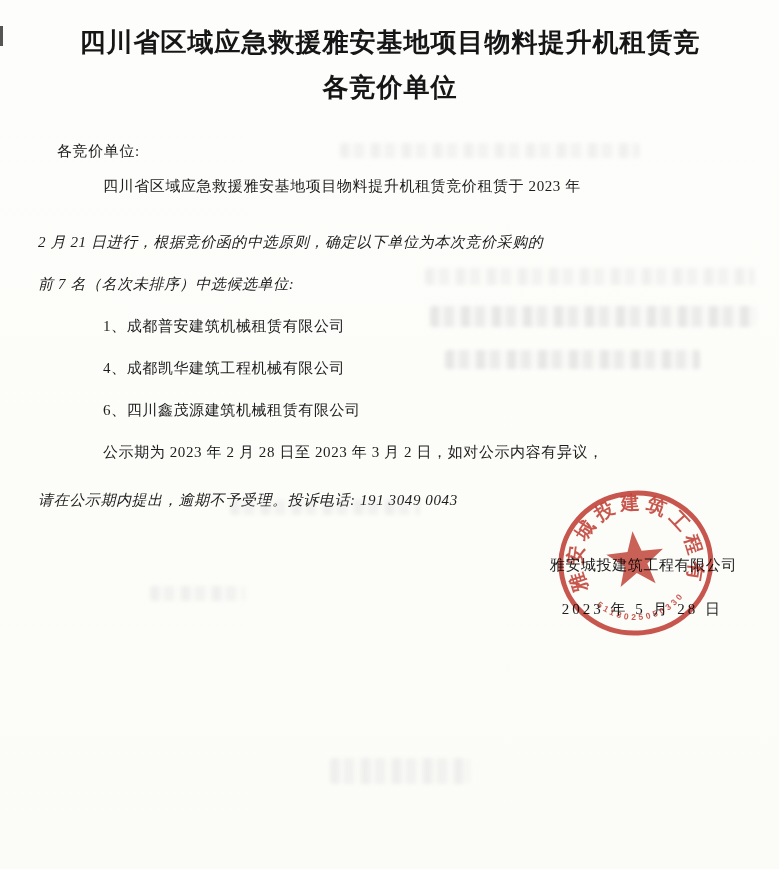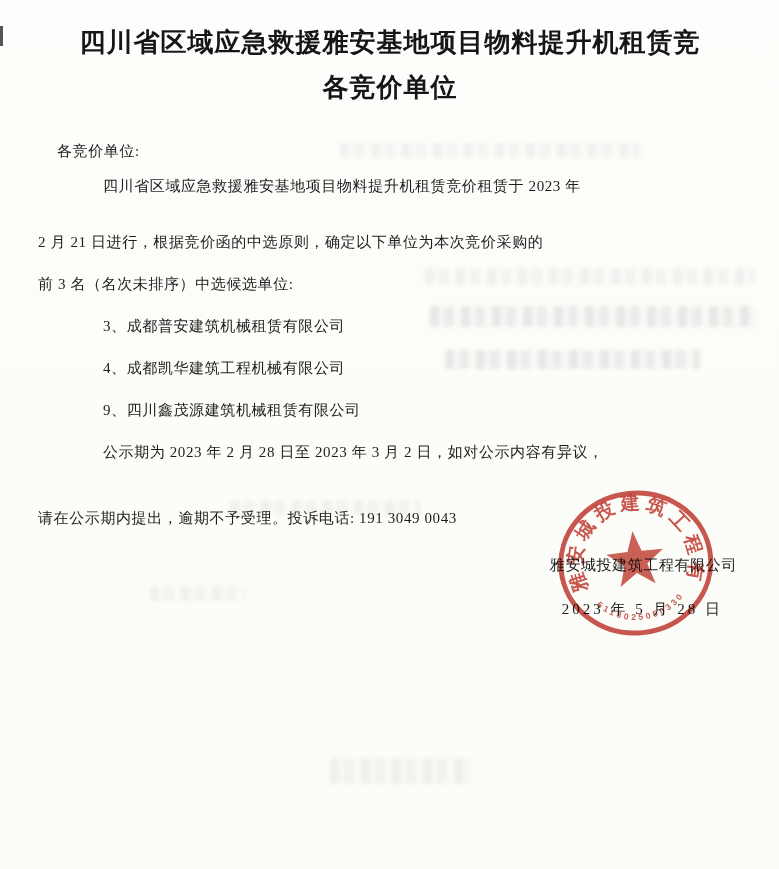--- a/index.html
+++ b/index.html
@@ -27,21 +27,21 @@
     white-space:pre;
   }
   
   .doc-line{
     position:absolute;
     font-size:15px;line-height:28px;
     letter-spacing:0.6px;
     color:#1d1d1d;
     white-space:pre;
   }
-  .l-margin{left:38px;}
+  .l-margin{left:38px;font-style:italic;}
   .l-indent{left:103px;}
   .l-salut{left:57px;}
   
   .sig-company{position:absolute;top:551px;right:42px;}
   .sig-date{position:absolute;top:595px;right:56px;letter-spacing:3px;}
   
   .seal{
     position:absolute;left:551px;top:485px;width:170px;height:160px;
     transform:rotate(-6deg);
     mix-blend-mode:multiply;
@@ -74,28 +74,28 @@
 
   <div class="title-wrap">
     <div class="title-line">四川省区域应急救援雅安基地项目物料提升机租赁竞</div>
     <div class="title-line">各竞价单位</div>
   </div>
 
   <div class="doc-line l-salut" style="top:137px">各竞价单位:</div>
 
   <div class="doc-line l-indent" style="top:172px">四川省区域应急救援雅安基地项目物料提升机租赁竞价租赁于 2023 年</div>
   <div class="doc-line l-margin" style="top:228px">2 月 21 日进行，根据竞价函的中选原则，确定以下单位为本次竞价采购的</div>
-  <div class="doc-line l-margin" style="top:270px">前 3 名（名次未排序）中选候选单位:</div>
+  <div class="doc-line l-margin" style="top:270px">前 7 名（名次未排序）中选候选单位:</div>
 
-  <div class="doc-line l-indent" style="top:312px">3、成都普安建筑机械租赁有限公司</div>
+  <div class="doc-line l-indent" style="top:312px">1、成都普安建筑机械租赁有限公司</div>
   <div class="doc-line l-indent" style="top:354px">4、成都凯华建筑工程机械有限公司</div>
-  <div class="doc-line l-indent" style="top:396px">9、四川鑫茂源建筑机械租赁有限公司</div>
+  <div class="doc-line l-indent" style="top:396px">6、四川鑫茂源建筑机械租赁有限公司</div>
 
   <div class="doc-line l-indent" style="top:438px">公示期为 2023 年 2 月 28 日至 2023 年 3 月 2 日，如对公示内容有异议，</div>
-  <div class="doc-line l-margin" style="top:504px">请在公示期内提出，逾期不予受理。投诉电话: 191 3049 0043</div>
+  <div class="doc-line l-margin" style="top:486px">请在公示期内提出，逾期不予受理。投诉电话: 191 3049 0043</div>
 
   <div class="doc-line sig-company">雅安城投建筑工程有限公司</div>
   <div class="doc-line sig-date">2023 年 5 月 28 日</div>
 
   <div class="smudge faint" style="left:340px;top:143px;width:300px;height:15px"></div>
   <div class="smudge faint" style="left:425px;top:268px;width:330px;height:17px"></div>
   <div class="smudge" style="left:430px;top:306px;width:325px;height:21px"></div>
   <div class="smudge" style="left:445px;top:350px;width:255px;height:19px"></div>
   <div class="smudge faint" style="left:230px;top:500px;width:190px;height:15px"></div>
   <div class="smudge faint" style="left:150px;top:586px;width:95px;height:15px"></div>

